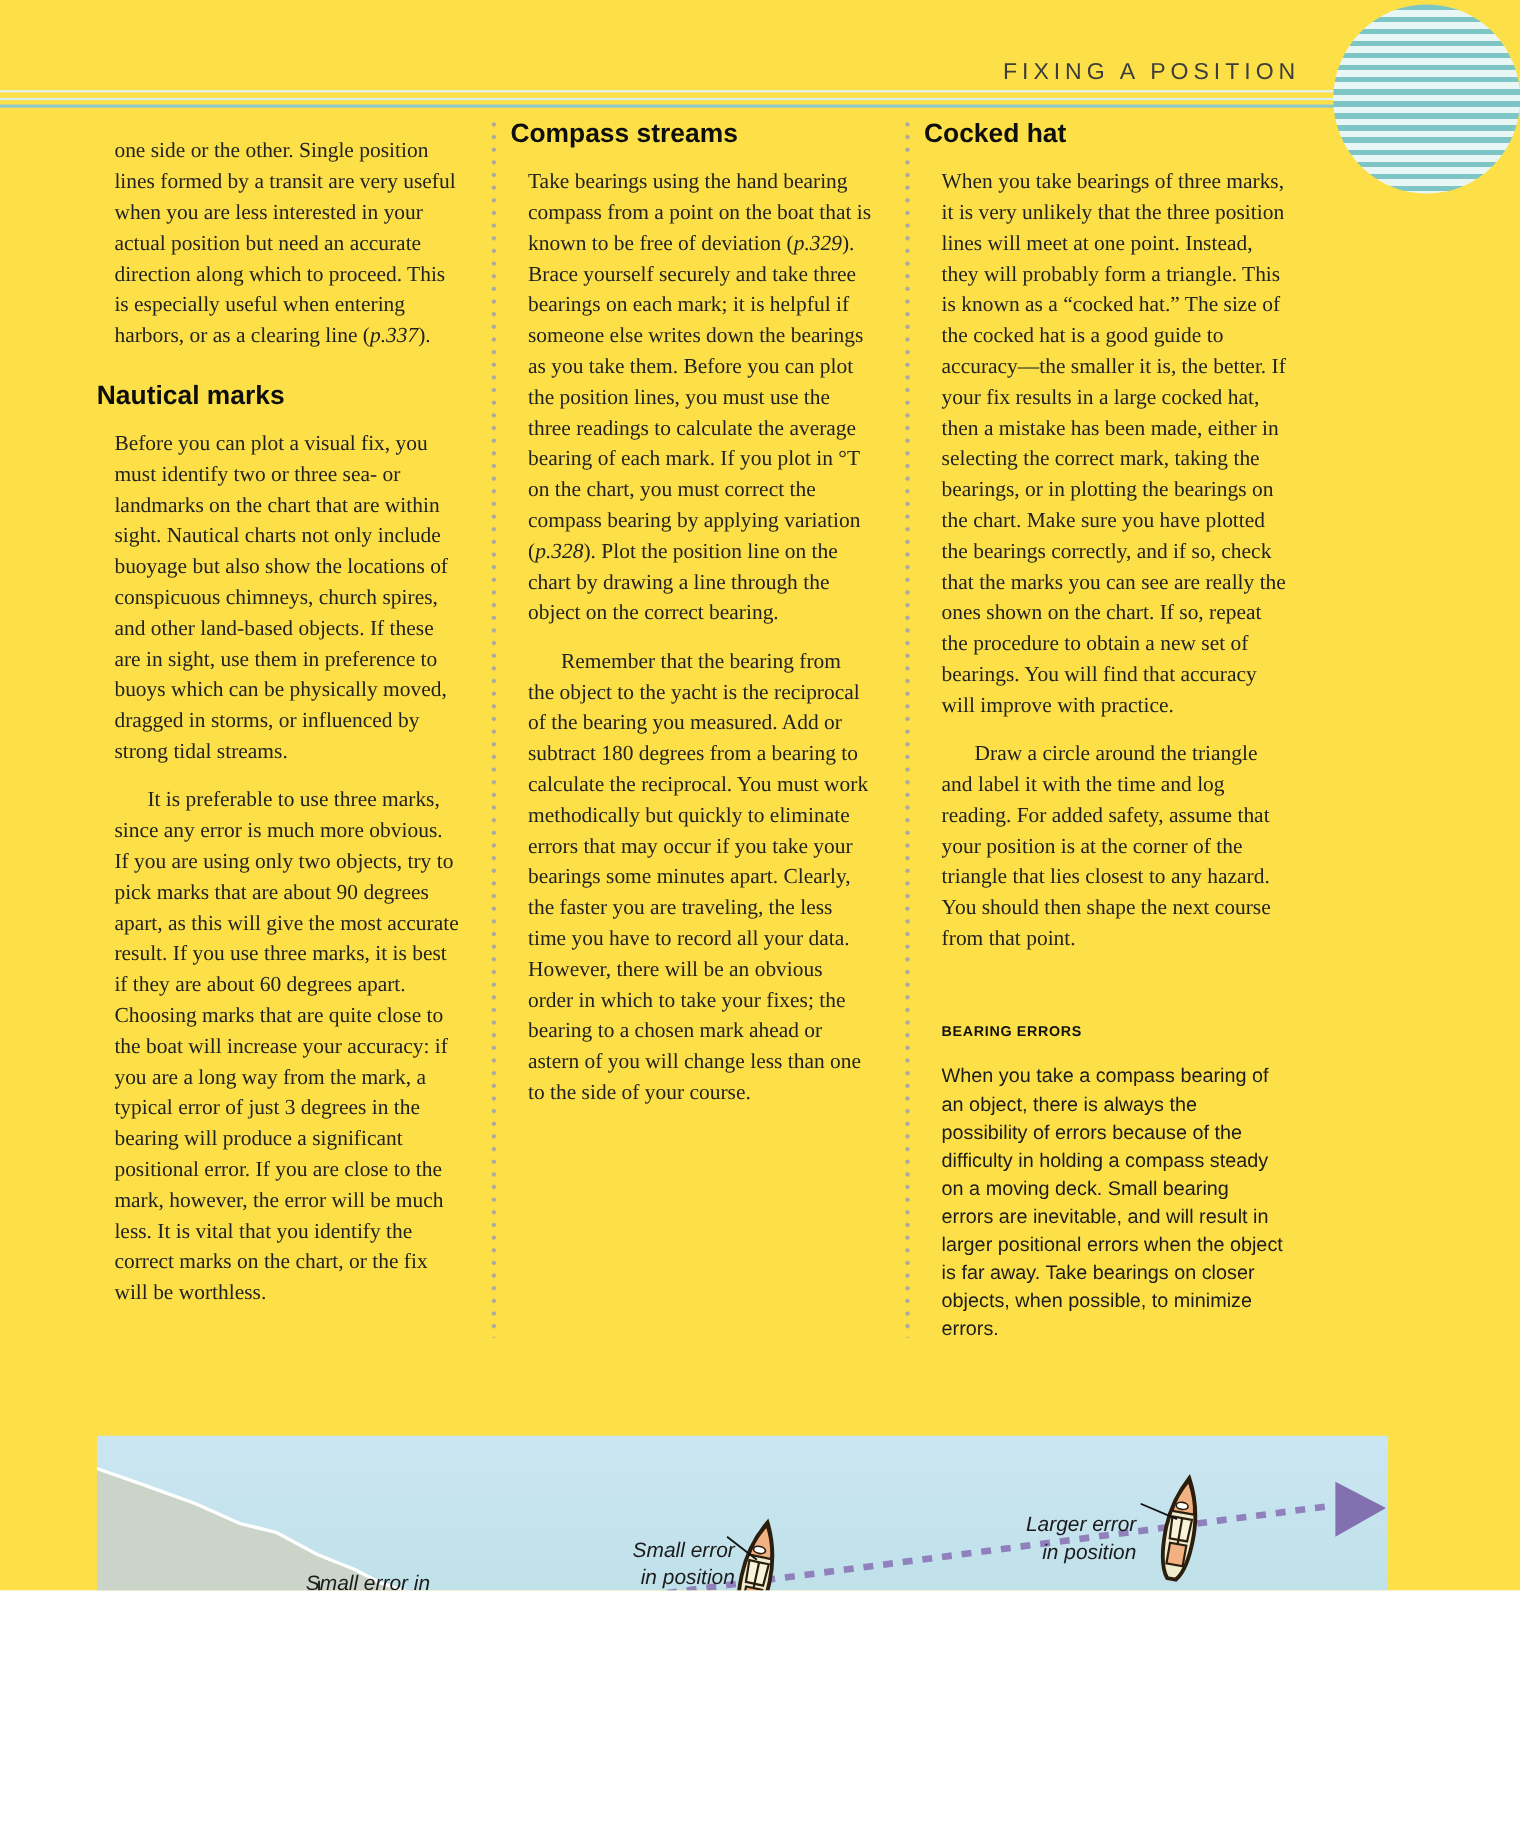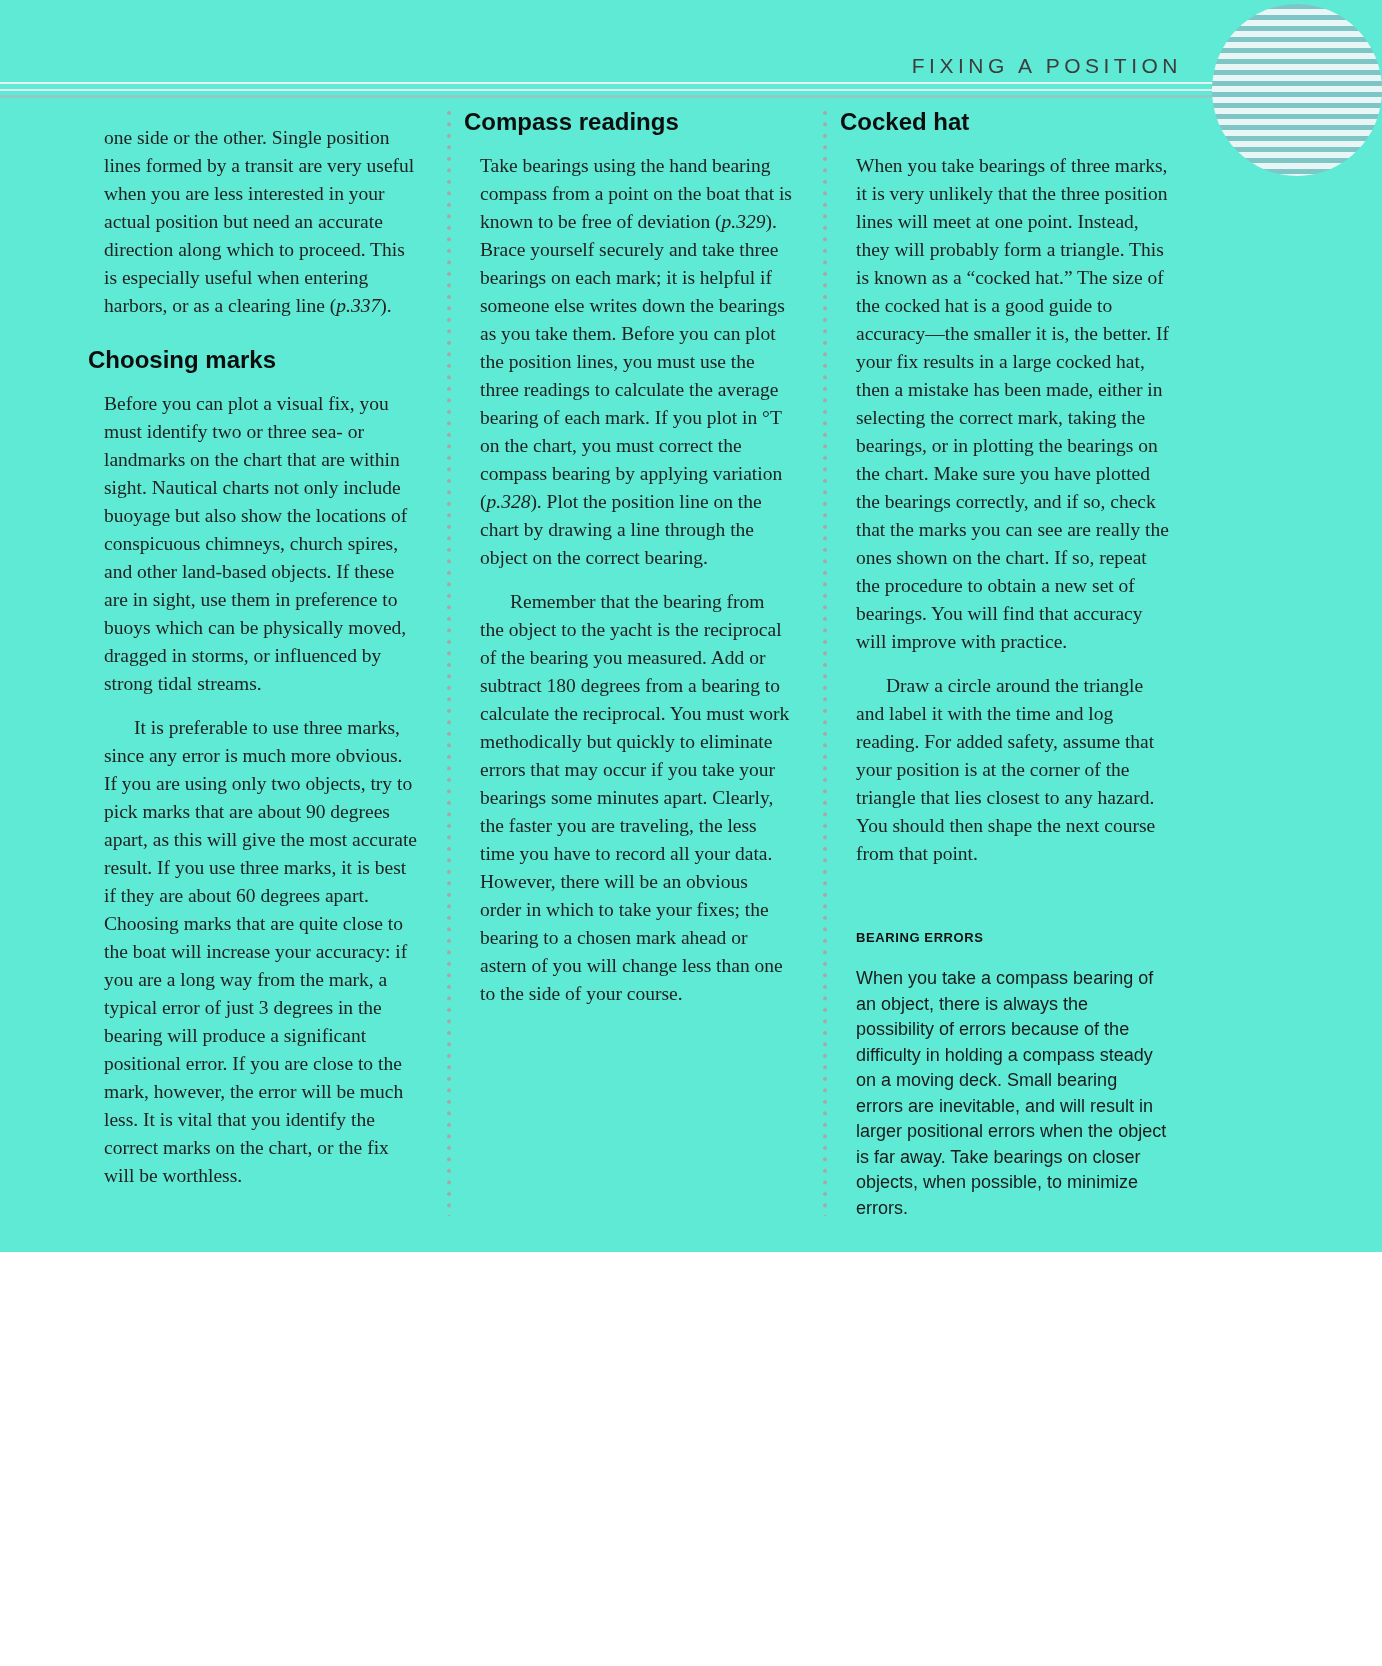--- a/index.html
+++ b/index.html
@@ -1,16 +1,16 @@
 <!DOCTYPE html>
 <html><head>
 <meta charset="utf-8">
 <style>
   html,body{margin:0;padding:0;background:#ffffff;}
-  .page{position:relative;width:1382px;height:1252px;background:#5eead4;overflow:hidden;
+  .page{position:relative;width:1382px;height:1446px;background:#fde047;overflow:hidden;
         font-family:"Liberation Serif",serif;color:#1e1e1e;}
 
   
   .header-title{position:absolute;top:54px;right:200px;
         font-family:"Liberation Sans",sans-serif;font-size:21px;letter-spacing:4.5px;color:#3d3d3d;}
   .rule-light1{position:absolute;left:0;top:82px;width:1262px;height:2px;background:#e4f2f2;}
   .rule-light2{position:absolute;left:0;top:89px;width:1262px;height:2px;background:#ddeeee;}
   .rule-main{position:absolute;left:0;top:95px;width:1262px;height:3px;background:#92caca;}
   .badge-stripes{position:absolute;left:1212px;top:4px;width:170px;height:172px;border-radius:50%;
         background:repeating-linear-gradient(180deg,#7ec6c6 0 5px,#e9f6f6 5px 11px);}
@@ -51,29 +51,29 @@
   <div class="header-title">FIXING A POSITION</div>
   <div class="rule-light1"></div>
   <div class="rule-light2"></div>
   <div class="rule-main"></div>
   <div class="badge-stripes"></div>
 
   <div class="columns">
 
     <div class="col">
       <p><span>one side or the other. Single position lines formed by a transit are very useful when you are less interested in your actual position but need an accurate direction along which to proceed. This is especially useful when entering harbors, or as a clearing line (</span><em>p.337</em><span>).</span></p>
-      <h2>Choosing marks</h2>
+      <h2>Nautical marks</h2>
       <p>Before you can plot a visual fix, you must identify two or three sea- or landmarks on the chart that are within sight. Nautical charts not only include buoyage but also show the locations of conspicuous chimneys, church spires, and other land-based objects. If these are in sight, use them in preference to buoys which can be physically moved, dragged in storms, or influenced by strong tidal streams.</p>
       <p class="indent">It is preferable to use three marks, since any error is much more obvious. If you are using only two objects, try to pick marks that are about 90 degrees apart, as this will give the most accurate result. If you use three marks, it is best if they are about 60 degrees apart. Choosing marks that are quite close to the boat will increase your accuracy: if you are a long way from the mark, a typical error of just 3 degrees in the bearing will produce a significant positional error. If you are close to the mark, however, the error will be much less. It is vital that you identify the correct marks on the chart, or the fix will be worthless.</p>
     </div>
 
     <div class="divider"></div>
 
     <div class="col">
-      <h2 class="first">Compass readings</h2>
+      <h2 class="first">Compass streams</h2>
       <p><span>Take bearings using the hand bearing compass from a point on the boat that is known to be free of deviation (</span><em>p.329</em><span>). Brace yourself securely and take three bearings on each mark; it is helpful if someone else writes down the bearings as you take them. Before you can plot the position lines, you must use the three readings to calculate the average bearing of each mark. If you plot in °T on the chart, you must correct the compass bearing by applying variation (</span><em>p.328</em><span>). Plot the position line on the chart by drawing a line through the object on the correct bearing.</span></p>
       <p class="indent">Remember that the bearing from the object to the yacht is the reciprocal of the bearing you measured. Add or subtract 180 degrees from a bearing to calculate the reciprocal. You must work methodically but quickly to eliminate errors that may occur if you take your bearings some minutes apart. Clearly, the faster you are traveling, the less time you have to record all your data. However, there will be an obvious order in which to take your fixes; the bearing to a chosen mark ahead or astern of you will change less than one to the side of your course.</p>
     </div>
 
     <div class="divider"></div>
 
     <div class="col">
       <h2 class="first">Cocked hat</h2>
       <p>When you take bearings of three marks, it is very unlikely that the three position lines will meet at one point. Instead, they will probably form a triangle. This is known as a “cocked hat.” The size of the cocked hat is a good guide to accuracy—the smaller it is, the better. If your fix results in a large cocked hat, then a mistake has been made, either in selecting the correct mark, taking the bearings, or in plotting the bearings on the chart. Make sure you have plotted the bearings correctly, and if so, check that the marks you can see are really the ones shown on the chart. If so, repeat the procedure to obtain a new set of bearings. You will find that accuracy will improve with practice.</p>
       <p class="indent">Draw a circle around the triangle and label it with the time and log reading. For added safety, assume that your position is at the corner of the triangle that lies closest to any hazard. You should then shape the next course from that point.</p>

